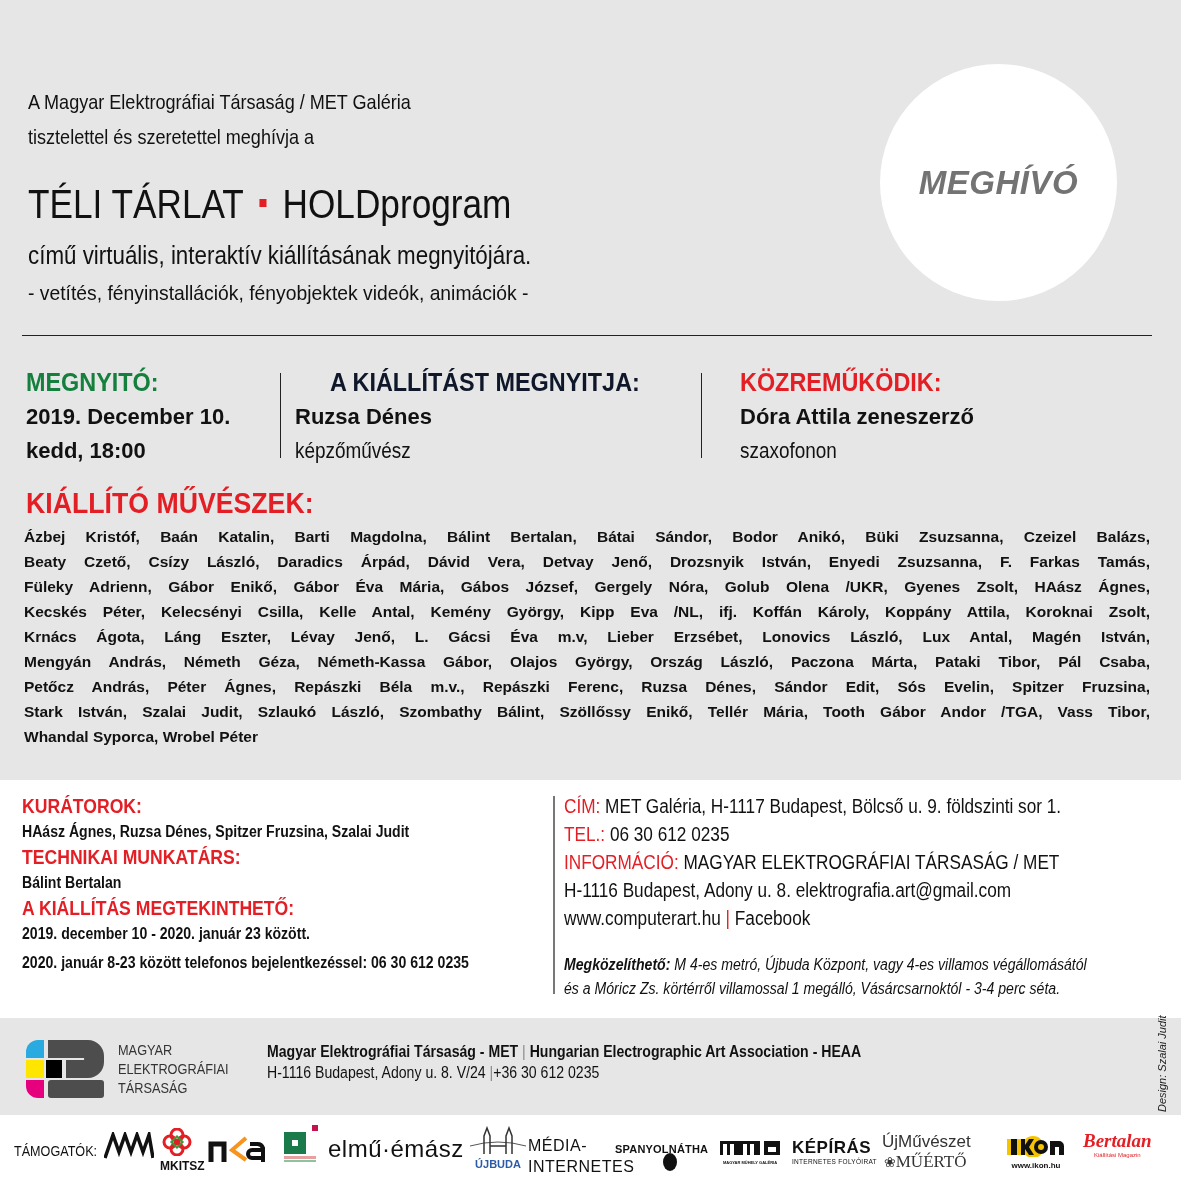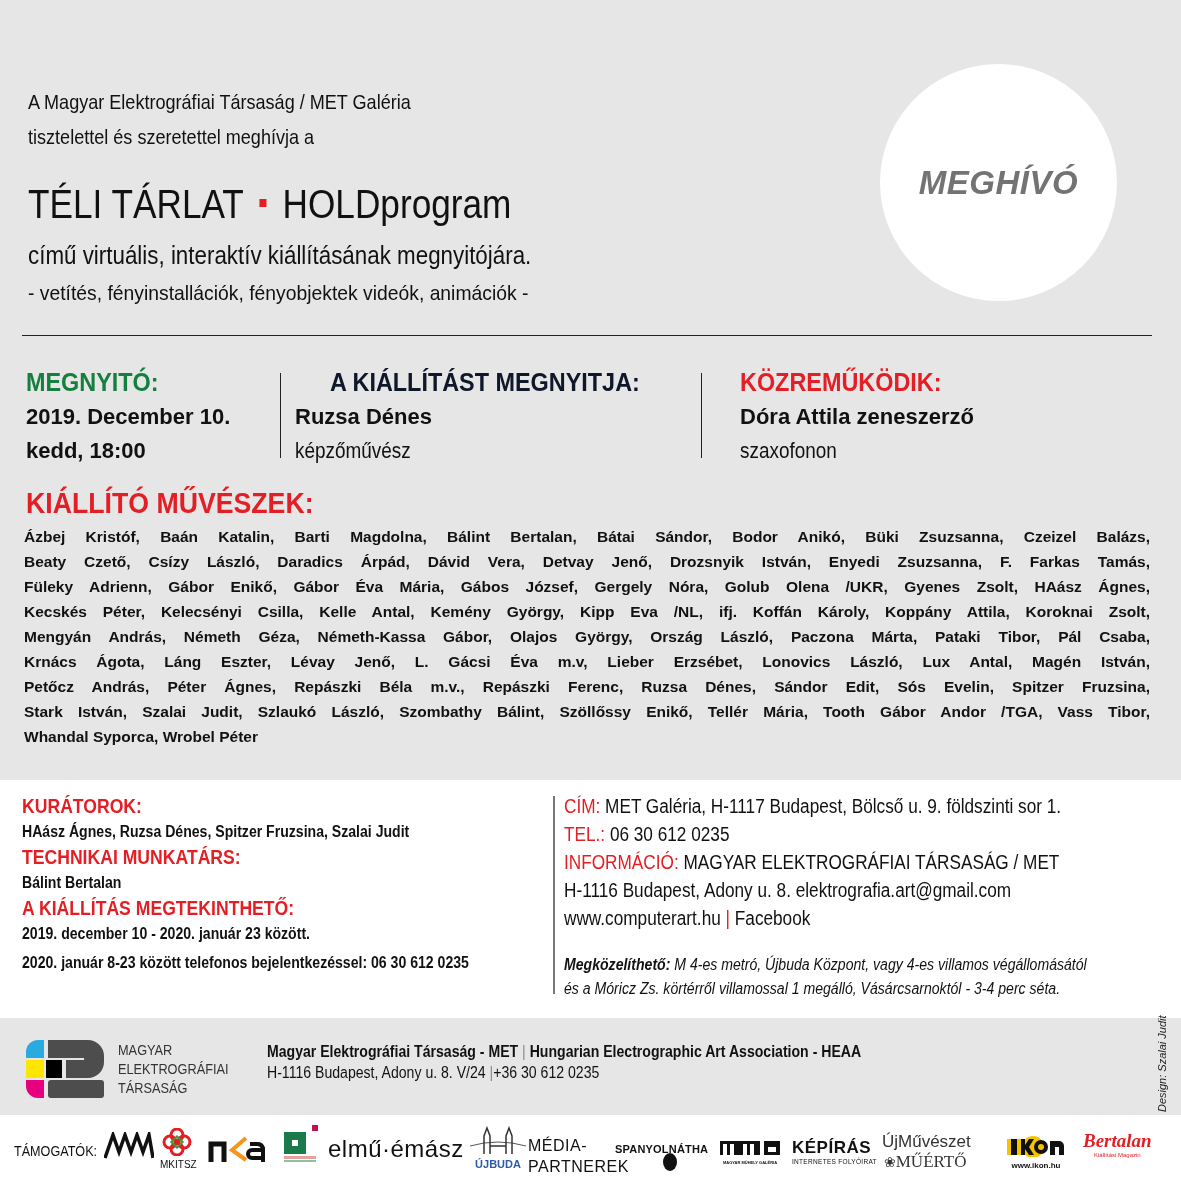--- a/index.html
+++ b/index.html
@@ -134,22 +134,22 @@
 </div>
 
 <div class="abs artists-head" style="color:#e31e24;">
   <span class="narrow">KIÁLLÍTÓ MŰVÉSZEK:</span>
 </div>
 <div class="abs artists">
   <div class="line">Ázbej Kristóf, Baán Katalin, Barti Magdolna, Bálint Bertalan, Bátai Sándor, Bodor Anikó, Büki Zsuzsanna, Czeizel Balázs,</div>
   <div class="line">Beaty Czető, Csízy László, Daradics Árpád, Dávid Vera, Detvay Jenő, Drozsnyik István, Enyedi Zsuzsanna, F. Farkas Tamás,</div>
   <div class="line">Füleky Adrienn, Gábor Enikő, Gábor Éva Mária, Gábos József, Gergely Nóra, Golub Olena /UKR, Gyenes Zsolt, HAász Ágnes,</div>
   <div class="line">Kecskés Péter, Kelecsényi Csilla, Kelle Antal, Kemény György, Kipp Eva /NL, ifj. Koffán Károly, Koppány Attila, Koroknai Zsolt,</div>
+  <div class="line">Krnács Ágota,  Láng Eszter, Lévay Jenő, L. Gácsi Éva m.v, Lieber Erzsébet, Lonovics László, Lux Antal, Magén István,</div>
   <div class="line">Mengyán András, Németh Géza, Németh-Kassa Gábor, Olajos György, Ország László, Paczona Márta, Pataki Tibor, Pál Csaba,</div>
-  <div class="line">Krnács Ágota,  Láng Eszter, Lévay Jenő, L. Gácsi Éva m.v, Lieber Erzsébet, Lonovics László, Lux Antal, Magén István,</div>
   <div class="line">Petőcz András, Péter Ágnes, Repászki Béla m.v., Repászki Ferenc, Ruzsa Dénes, Sándor Edit, Sós Evelin, Spitzer Fruzsina,</div>
   <div class="line">Stark István, Szalai Judit, Szlaukó László, Szombathy Bálint, Szöllőssy Enikő, Tellér Mária, Tooth Gábor Andor /TGA, Vass Tibor,</div>
   <div class="line last">Whandal Syporca, Wrobel Péter</div>
 </div>
 
 <div class="abs info"></div>
 
 <div class="abs info-left">
   <div class="row lh-red" style="color:#e31e24;"><span class="narrow">KURÁTOROK:</span></div>
   <div class="row lt-bold"><span class="narrow">HAász Ágnes, Ruzsa Dénes, Spitzer Fruzsina, Szalai Judit</span></div>
@@ -211,21 +211,21 @@
 </svg>
 
 <div class="sp" style="left:160px; top:1128px; width:34px; text-align:center;">
   <svg width="30" height="28" viewBox="0 0 30 28">
     <circle cx="15" cy="7" r="6" fill="none" stroke="#e31e24" stroke-width="3"></circle>
     <circle cx="8" cy="14" r="6" fill="none" stroke="#e31e24" stroke-width="3"></circle>
     <circle cx="22" cy="14" r="6" fill="none" stroke="#e31e24" stroke-width="3"></circle>
     <circle cx="15" cy="21" r="6" fill="none" stroke="#e31e24" stroke-width="3"></circle>
     <rect x="11" y="10" width="8" height="8" transform="rotate(45 15 14)" fill="none" stroke="#3a9a3a" stroke-width="2"></rect>
   </svg>
-  <div style="font-size:10px; font-weight:normal; margin-top:-1px;">MKITSZ</div>
+  <div style="font-size:12px; font-weight:bold; margin-top:-1px;">MKITSZ</div>
 </div>
 
 <svg class="sp" style="left:208px; top:1134px;" width="58" height="30" viewBox="0 0 58 30">
   <path d="M3 28 V10 H16 V28" fill="none" stroke="#111" stroke-width="5"></path>
   <path d="M38 4 L24 16 L38 26" fill="none" stroke="#f7941d" stroke-width="4"></path>
   <path d="M55 28 V14 A6 6 0 0 0 49 10 H42 M55 24 H44 A4 4 0 0 1 44 16 H55" fill="none" stroke="#111" stroke-width="4"></path>
 </svg>
 
 <div class="sp" style="left:282px; top:1124px;">
   <svg width="40" height="40" viewBox="0 0 40 40">
@@ -242,21 +242,21 @@
 <div class="sp" style="left:470px; top:1126px; width:56px; text-align:center;">
   <svg width="56" height="30" viewBox="0 0 56 30">
     <path d="M0 20 Q28 12 56 20" fill="none" stroke="#555" stroke-width="1"></path>
     <path d="M14 28 V10 L17 2 L20 10 V28 M36 28 V10 L39 2 L42 10 V28 M20 20 H36" fill="none" stroke="#333" stroke-width="1.5"></path>
   </svg>
   <div style="font-size:11px; font-weight:bold; color:#2a5aa8; margin-top:-2px;">ÚJBUDA</div>
 </div>
 
 <div class="sp" style="left:528px; top:1135px; font-size:16px; line-height:21px; letter-spacing:0.5px;">
   <div>MÉDIA-</div>
-  <div>PARTNEREK</div>
+  <div>INTERNETES</div>
 </div>
 
 <div class="sp" style="left:615px; top:1143px; font-size:11px; font-weight:bold; letter-spacing:0.2px;text-align:right;">
   <span>SPANYOLNÁTHA</span>
   <span class="abs" style="left:48px; top:10px; width:14px; height:18px; background:#111; border-radius:50% 50% 50% 50%;"></span>
 </div>
 
 <div class="sp" style="left:720px; top:1140px; text-align:center;">
   <svg width="60" height="16" viewBox="0 0 60 16">
     <rect x="0" y="1" width="40" height="14" fill="#111"></rect>

